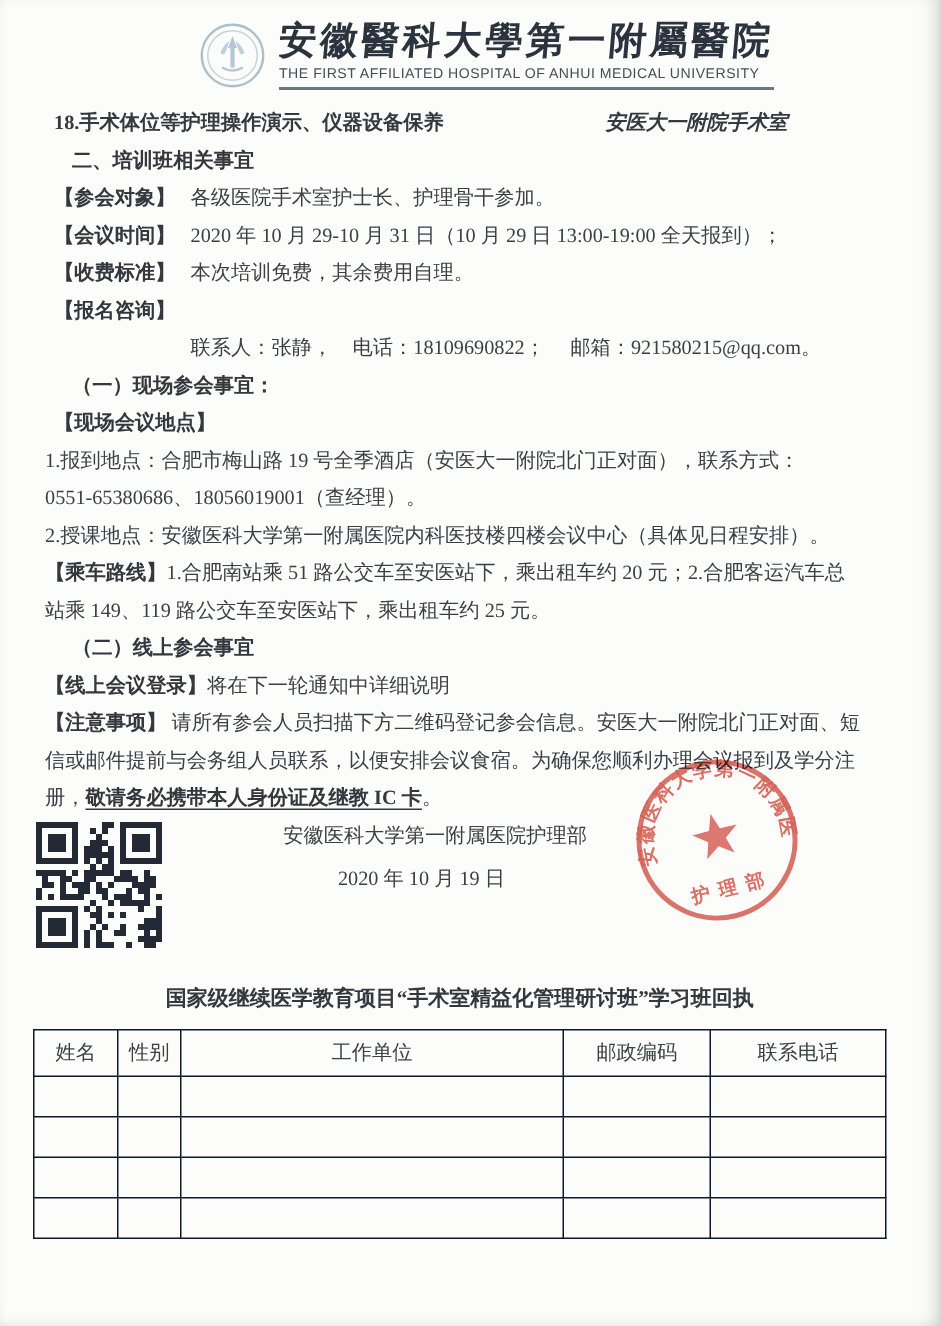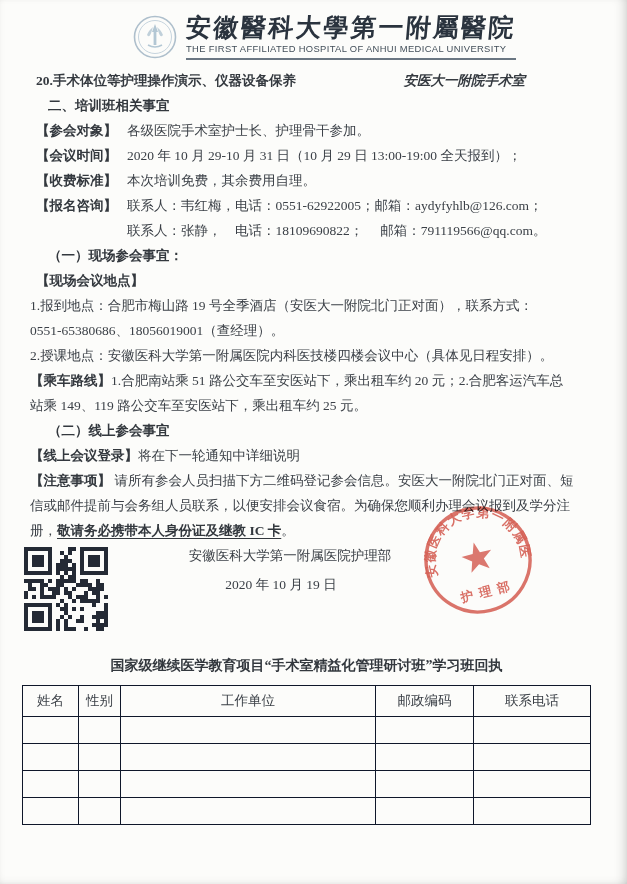--- a/index.html
+++ b/index.html
@@ -64,45 +64,44 @@
       </svg>
     </div>
     <div class="title-block">
       <div class="title-cn">安徽醫科大學第一附屬醫院</div>
       <div class="title-en">THE FIRST AFFILIATED HOSPITAL OF ANHUI MEDICAL UNIVERSITY</div>
     </div>
   </div>
 
   <div class="body-text">
     <p class="agenda">
-      <span class="agenda-item">20.手术体位等护理操作演示、仪器设备保养</span>
+      <span class="agenda-item">18.手术体位等护理操作演示、仪器设备保养</span>
       <span class="agenda-dept">安医大一附院手术室</span>
     </p>
 
     <p class="sec-heading">二、培训班相关事宜</p>
 
     <p class="item">
       <span class="lbl">【参会对象】</span>
       <span class="txt">各级医院手术室护士长、护理骨干参加。</span>
     </p>
     <p class="item">
       <span class="lbl">【会议时间】</span>
       <span class="txt">2020 年 10 月 29-10 月 31 日（10 月 29 日 13:00-19:00 全天报到）；</span>
     </p>
     <p class="item">
       <span class="lbl">【收费标准】</span>
       <span class="txt">本次培训免费，其余费用自理。</span>
     </p>
     <p class="item">
       <span class="lbl">【报名咨询】</span>
-      <span class="txt">联系人：韦红梅，电话：0551-62922005；邮箱：aydyfyhlb@126.com；</span>
     </p>
     <p class="item">
       <span class="lbl"></span>
-      <span class="txt">联系人：张静，　电话：18109690822；　 邮箱：791119566@qq.com。</span>
+      <span class="txt">联系人：张静，　电话：18109690822；　 邮箱：921580215@qq.com。</span>
     </p>
 
     <p class="sub-heading">（一）现场参会事宜：</p>
     <p class="venue-label">【现场会议地点】</p>
     <p>1.报到地点：合肥市梅山路 19 号全季酒店（安医大一附院北门正对面），联系方式：</p>
     <p>0551-65380686、18056019001（查经理）。</p>
     <p>2.授课地点：安徽医科大学第一附属医院内科医技楼四楼会议中心（具体见日程安排）。</p>
     <p>
       <span class="inline-label">【乘车路线】</span><span>1.合肥南站乘 51 路公交车至安医站下，乘出租车约 20 元；2.合肥客运汽车总</span>
     </p>

